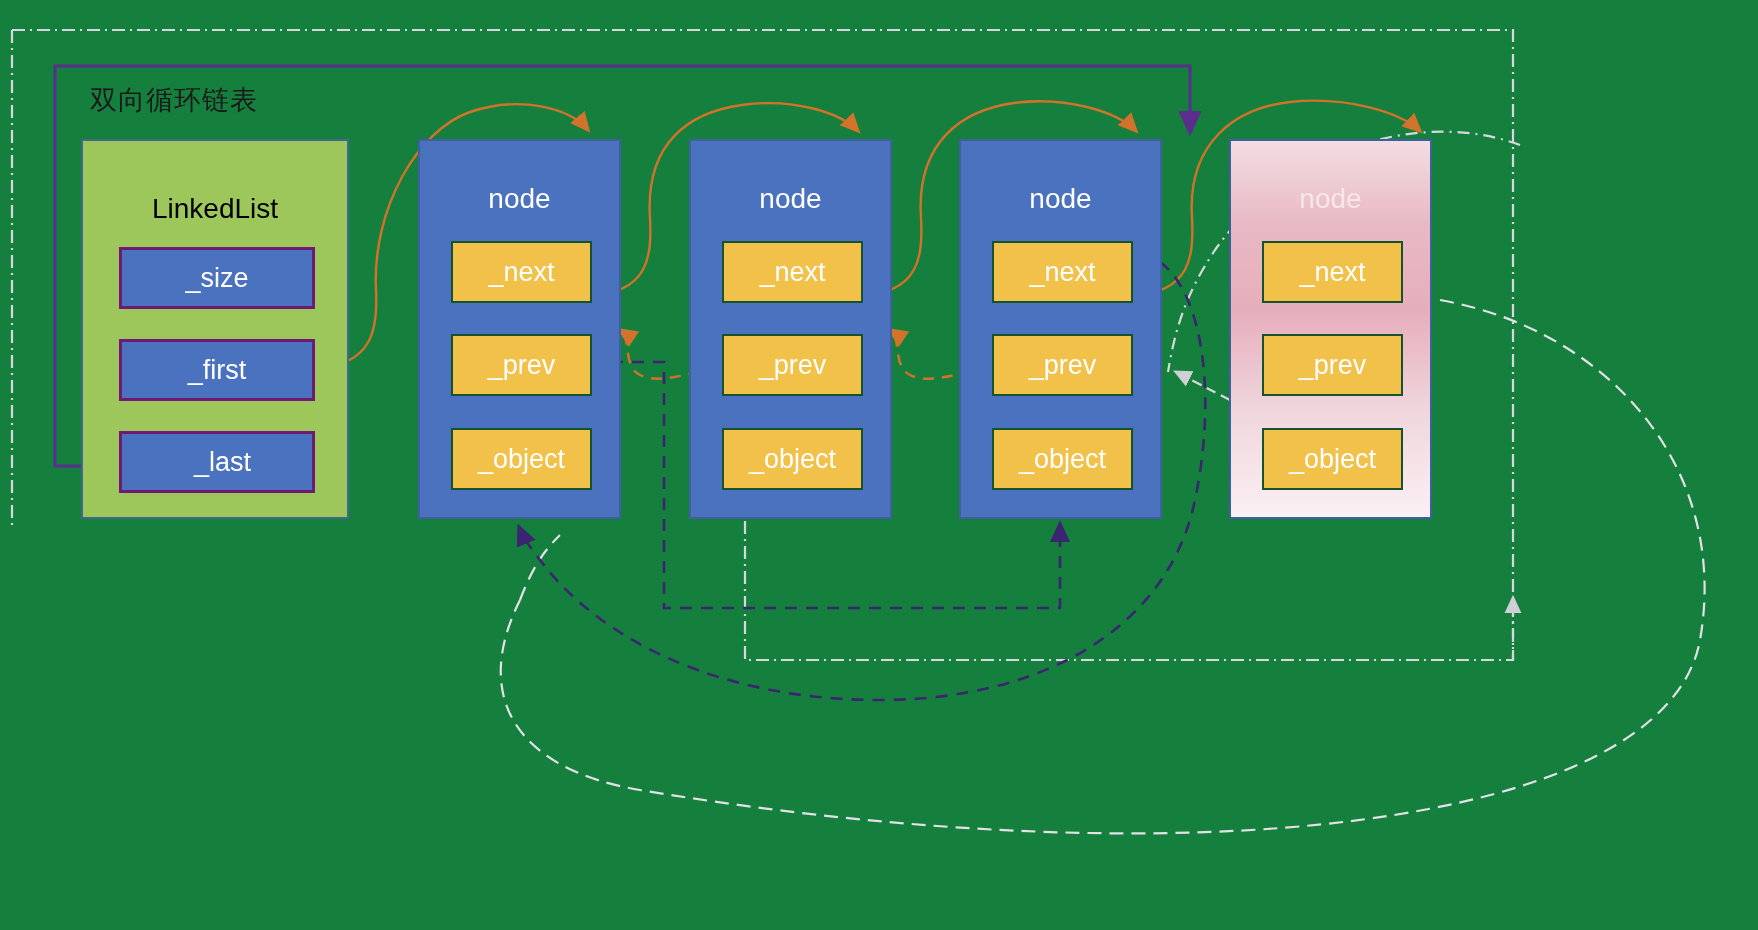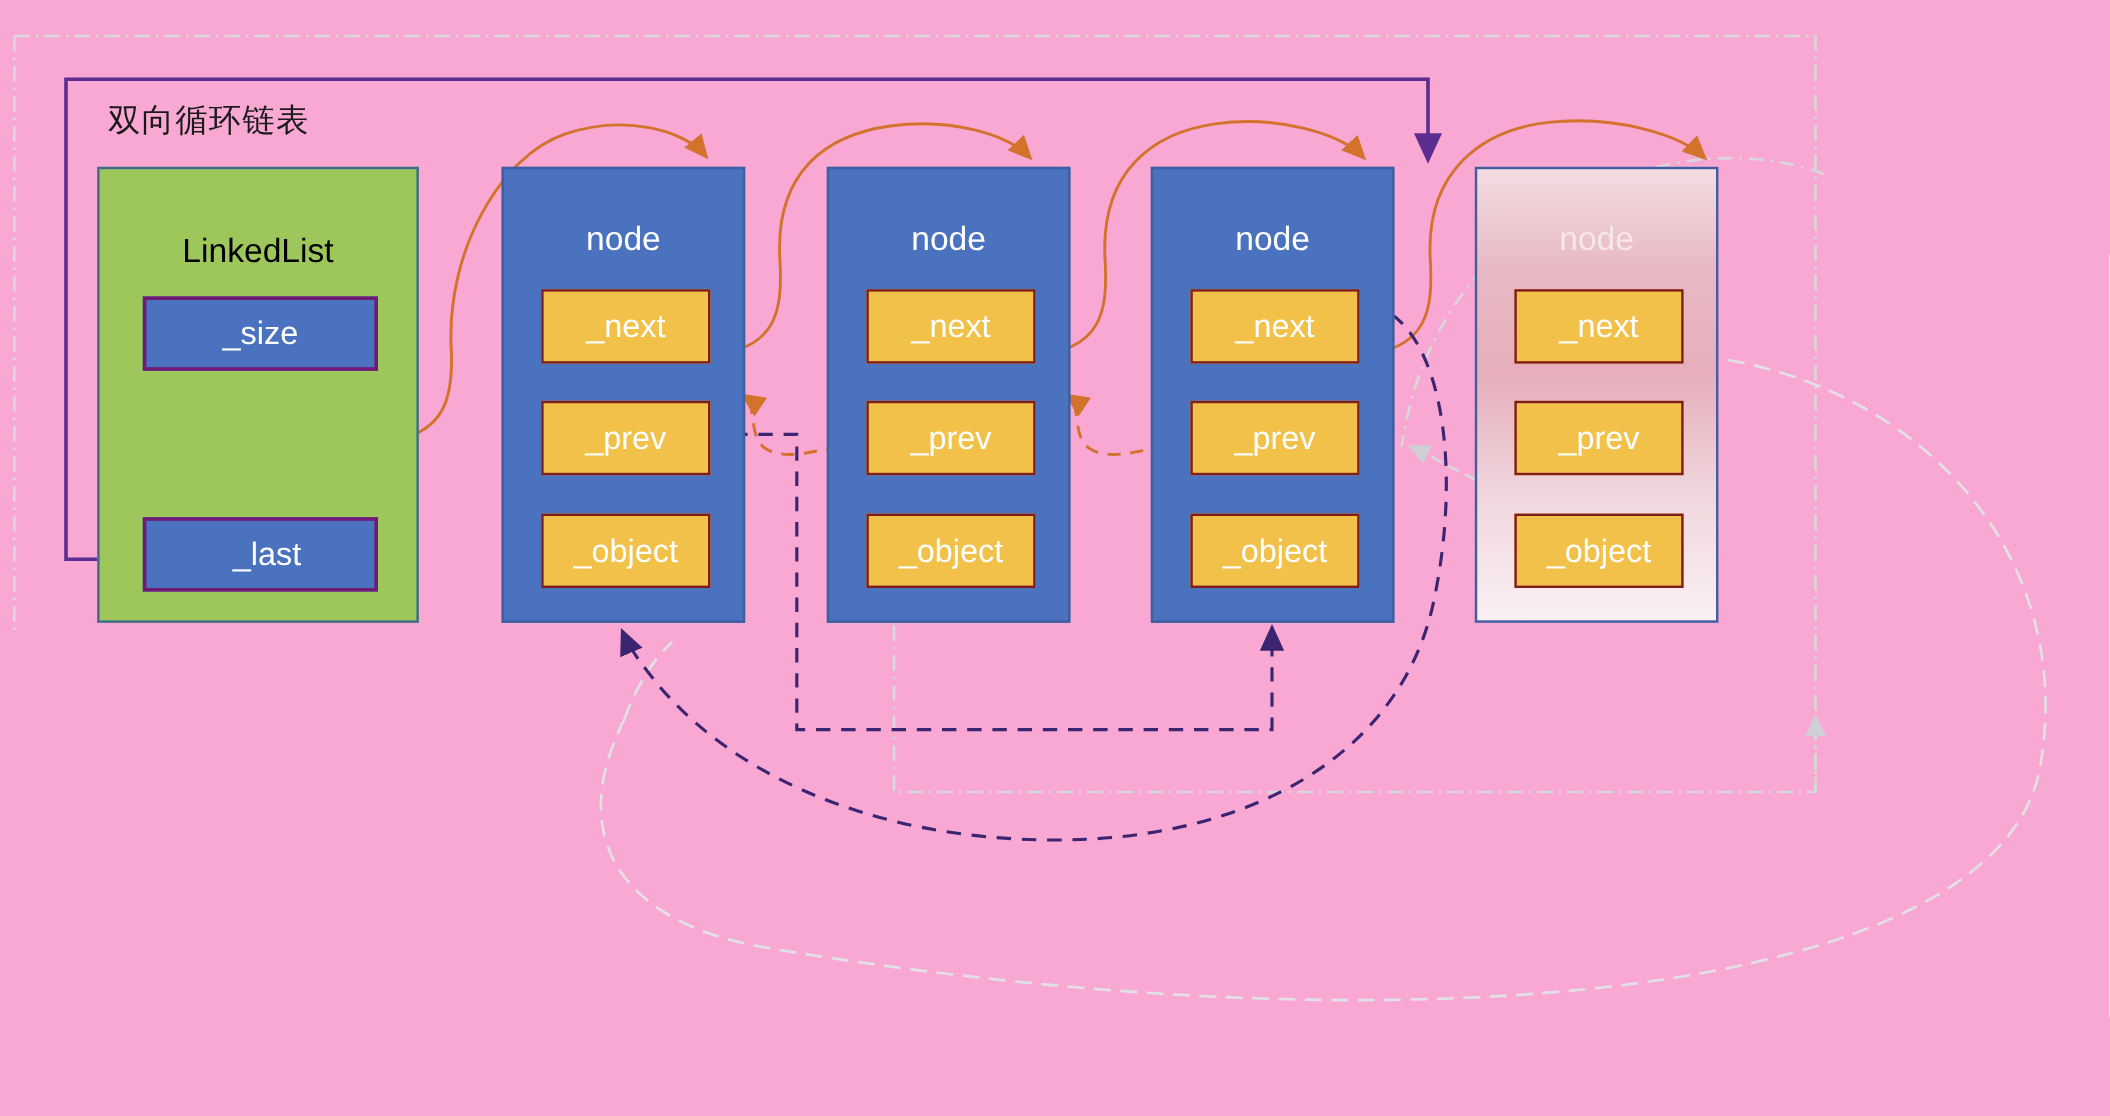--- a/index.html
+++ b/index.html
@@ -1,17 +1,17 @@
 <!DOCTYPE html>
 <html><head>
 <meta charset="utf-8">
 <style>
   html,body{margin:0;padding:0;background:#ffffff;}
   body{font-family:"Liberation Sans","DejaVu Sans",sans-serif;}
-  #stage{position:relative;width:1758px;height:930px;background:#f9a8d4;overflow:hidden;}
+  #stage{position:relative;width:1758px;height:930px;background:#15803d;overflow:hidden;}
   svg#wires{position:absolute;left:0;top:0;width:1758px;height:930px;}
 
   .title{
     position:absolute;
     font-size:27px;
     color:#1a1a1a;
     white-space:nowrap;
     letter-spacing:1px;
   }
 
@@ -50,21 +50,21 @@
     font-size:27px;
     color:#ffffff;
     white-space:nowrap;
   }
   .field.blue{
     background:#4A72BE;
     border:3px solid #701a75;
   }
   .field.amber{
     background:#F2C14A;
-    border:2px solid #7f1d1d;
+    border:2px solid #14532d;
   }
 </style>
 </head>
 <body>
 
 <div id="stage">
 
   <svg id="wires" viewBox="0 0 1758 930" xmlns="http://www.w3.org/2000/svg">
     <defs>
       <marker id="m-orange" markerWidth="9" markerHeight="9" refX="7" refY="4.5" orient="auto">
@@ -113,20 +113,21 @@
     <path d="M 590,362 L 664,362 L 664,608 L 1060,608 L 1060,524" fill="none" stroke="#3B2470" stroke-width="2.6" stroke-dasharray="12,9" marker-end="url(#m-navy)"></path>
 
     <path d="M 1160,262 C 1205,295 1216,400 1195,500 C 1168,630 1040,700 880,700 C 720,700 600,640 540,560 C 528,545 522,534 519,527" fill="none" stroke="#3B2470" stroke-width="2.6" stroke-dasharray="12,9" marker-end="url(#m-navy)"></path>
   </svg>
 
   <div class="title" style="left:90px;top:82px;">双向循环链表</div>
 
   <div class="box listbox" style="left:81px;top:139px;width:268px;height:380px;">
     <div class="boxtitle dark" style="top:52px;">LinkedList</div>
     <div class="field blue" style="left:36px;top:106px;width:196px;height:62px;">_size</div>
+    <div class="field blue" style="left:36px;top:198px;width:196px;height:62px;">_first</div>
     <div class="field blue" style="left:36px;top:290px;width:196px;height:62px;padding-left:11px;">_last</div>
   </div>
 
   <div class="box nodebox" style="left:418px;top:139px;width:203px;height:380px;">
     <div class="boxtitle light" style="top:42px;">node</div>
     <div class="field amber" style="left:31px;top:100px;width:141px;height:62px;">_next</div>
     <div class="field amber" style="left:31px;top:193px;width:141px;height:62px;">_prev</div>
     <div class="field amber" style="left:31px;top:287px;width:141px;height:62px;">_object</div>
   </div>
 

